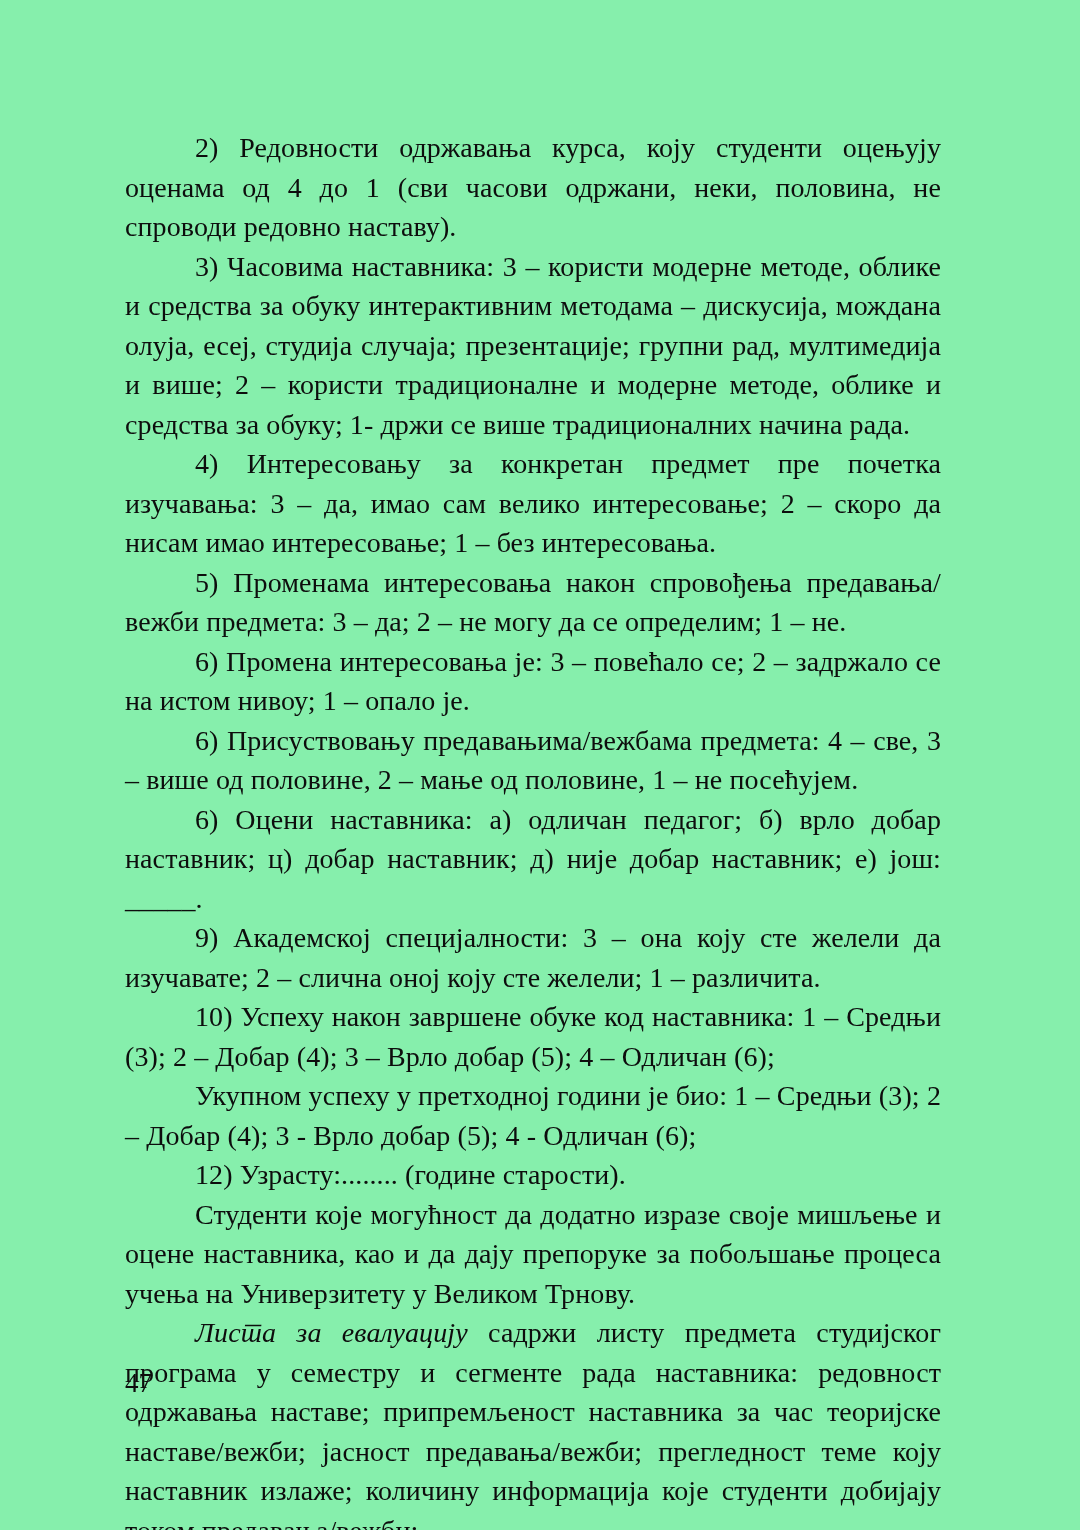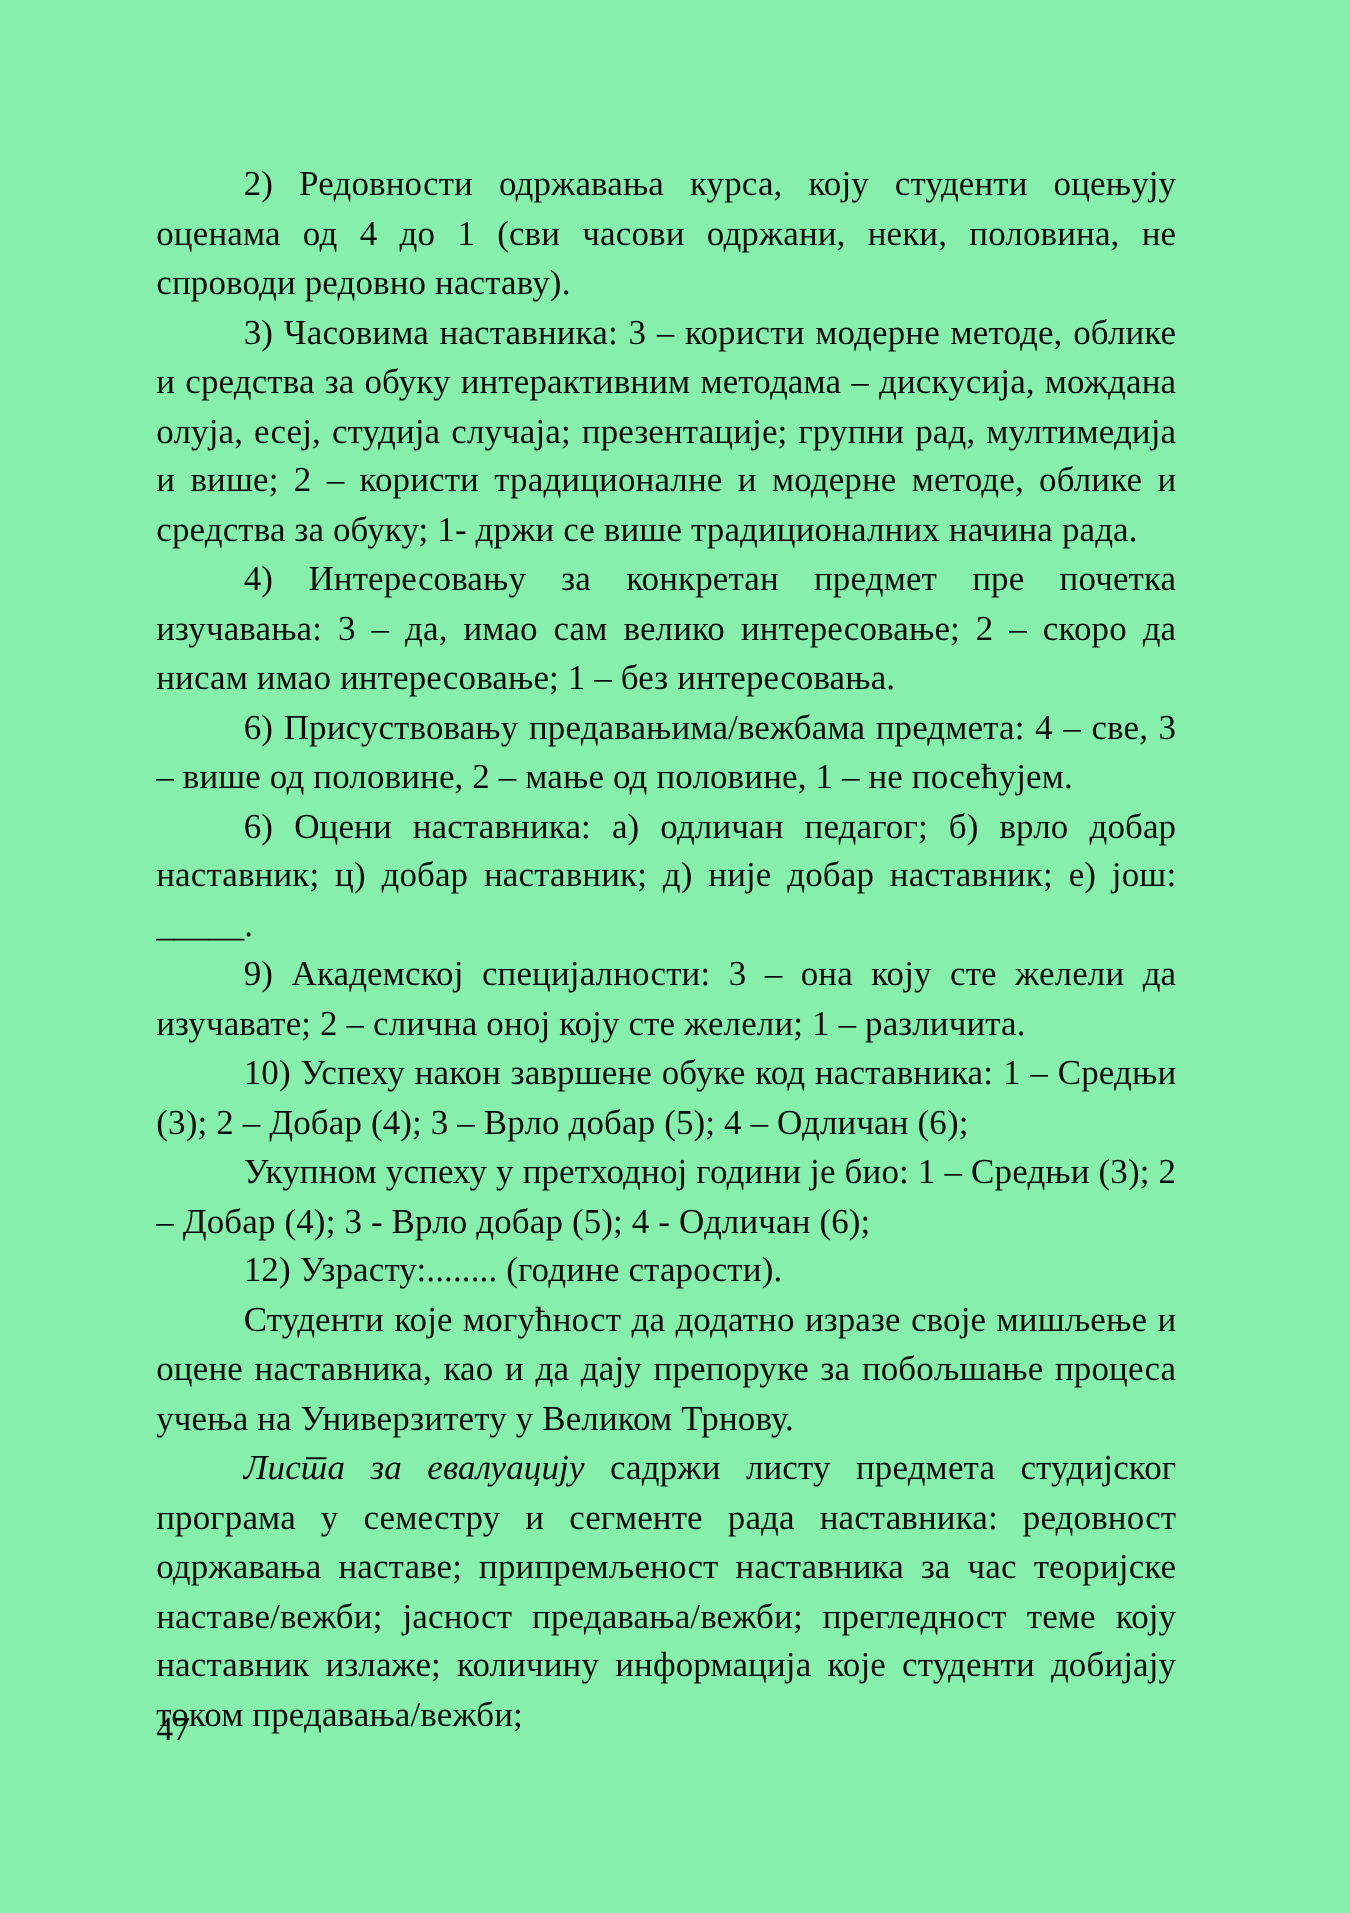--- a/index.html
+++ b/index.html
@@ -44,20 +44,22 @@
   }
 </style>
 </head>
 <body>
 
 <div class="page">
   <div class="text-block">
     <p>2) Редовности одржавања курса, коју студенти оцењују оценама од 4 до 1 (сви часови одржани, неки, половина, не спроводи редовно наставу).</p>
     <p>3) Часовима наставника: 3 – користи модерне методе, облике и средства за обуку интерактивним методама – дискусија, мождана олуја, есеј, студија случаја; презентације; групни рад, мултимедија и више; 2 – користи традиционалне и модерне методе, облике и средства за обуку; 1- држи се више традиционалних начина рада.</p>
     <p>4) Интересовању за конкретан предмет пре почетка изучавања: 3 – да, имао сам велико интересовање; 2 – скоро да нисам имао интересовање; 1 – без интересовања.</p>
+    <p>5) Променама интересовања након спровођења предавања/вежби предмета: 3 – да; 2 – не могу да се определим; 1 – не.</p>
+    <p>6) Промена интересовања је: 3 – повећало се; 2 – задржало се на истом нивоу; 1 – опало је.</p>
     <p>6) Присуствовању предавањима/вежбама предмета: 4 – све, 3 – више од половине, 2 – мање од половине, 1 – не посећујем.</p>
     <p>6) Оцени наставника: а) одличан педагог; б) врло добар наставник; ц) добар наставник; д) није добар наставник; е) још: _____.</p>
     <p>9) Академској специјалности: 3 – она коју сте желели да изучавате; 2 – слична оној коју сте желели; 1 – различита.</p>
     <p>10) Успеху након завршене обуке код наставника: 1 – Средњи (3); 2 – Добар (4); 3 – Врло добар (5); 4 – Одличан (6);</p>
     <p>Укупном успеху у претходној години је био: 1 – Средњи (3); 2 – Добар (4); 3 - Врло добар (5); 4 - Одличан (6);</p>
     <p>12) Узрасту:........ (године старости).</p>
     <p>Студенти које могућност да додатно изразе своје мишљење и оцене наставника, као и да дају препоруке за побољшање процеса учења на Универзитету у Великом Трнову.</p>
     <p>
       <em class="italic-lead">Листа за евалуацију</em><span> садржи листу предмета студијског програма у семестру и сегменте рада наставника: редовност одржавања наставе; припремљеност наставника за час теоријске наставе/вежби; јасност предавања/вежби; прегледност теме коју наставник излаже; количину информација које студенти добијају током предавања/вежби;</span>
     </p>

